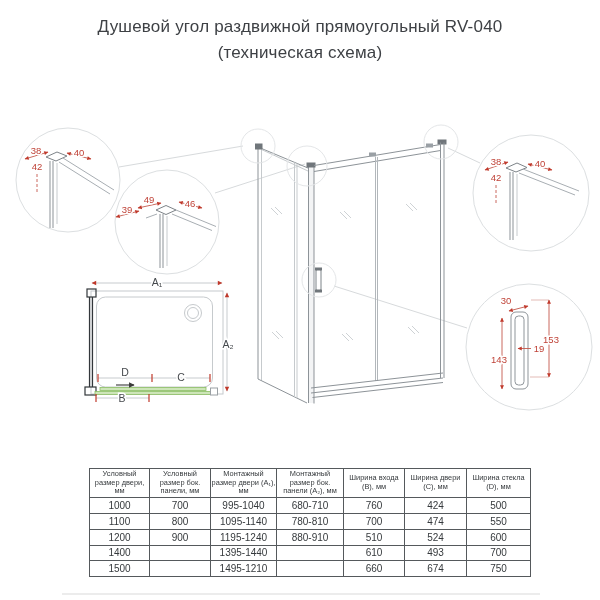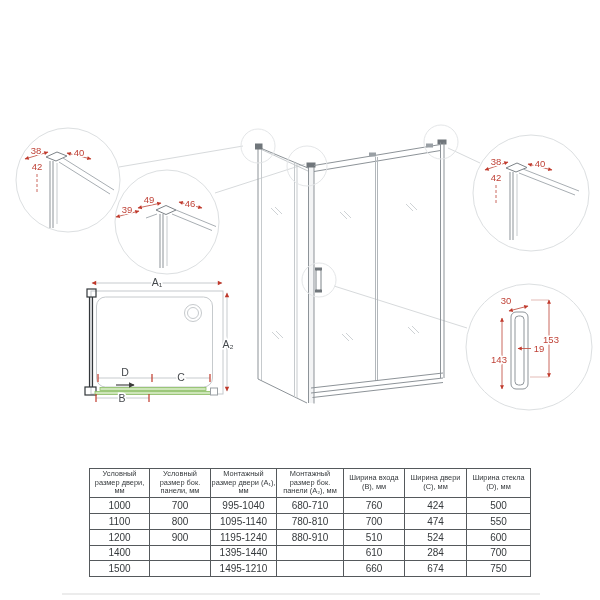--- a/index.html
+++ b/index.html
@@ -30,20 +30,24 @@
   .spec th,.spec td{border:1px solid #55595c;text-align:center;vertical-align:middle;}
   .spec th{font-size:7.4px;font-weight:400;line-height:1.18;height:24px;padding:1px 0;}
   .spec td{font-size:10px;height:14.8px;padding:0;margin-top:12px;}
   .bottom-rule{position:absolute;left:62px;top:593px;width:478px;height:1.5px;background:#ececec;}
 </style>
 </head>
 <body>
 
 <div id="page">
 
+  <div class="title">
+    <div>Душевой угол раздвижной прямоугольный RV-040</div>
+    <div>(техническая схема)</div>
+  </div>
 
   <svg id="diagram" width="600" height="380" viewBox="0 0 600 380">
     <defs>
       <marker id="mr" markerWidth="6" markerHeight="6" refX="5" refY="3" orient="auto-start-reverse">
         <path d="M0.8,0.8 L5.4,3 L0.8,5.2 Z" fill="#c0392b"></path>
       </marker>
       <marker id="mb" markerWidth="6" markerHeight="6" refX="5" refY="3" orient="auto">
         <path d="M0.5,0.5 L5.6,3 L0.5,5.5 Z" fill="#3a3a3a"></path>
       </marker>
     </defs>
@@ -270,21 +274,21 @@
           <td>510</td>
           <td>524</td>
           <td>600</td>
         </tr>
         <tr>
           <td>1400</td>
           <td></td>
           <td>1395-1440</td>
           <td></td>
           <td>610</td>
-          <td>284</td>
+          <td>493</td>
           <td>700</td>
         </tr>
         <tr>
           <td>1500</td>
           <td></td>
           <td>1495-1210</td>
           <td></td>
           <td>660</td>
           <td>674</td>
           <td>750</td>

